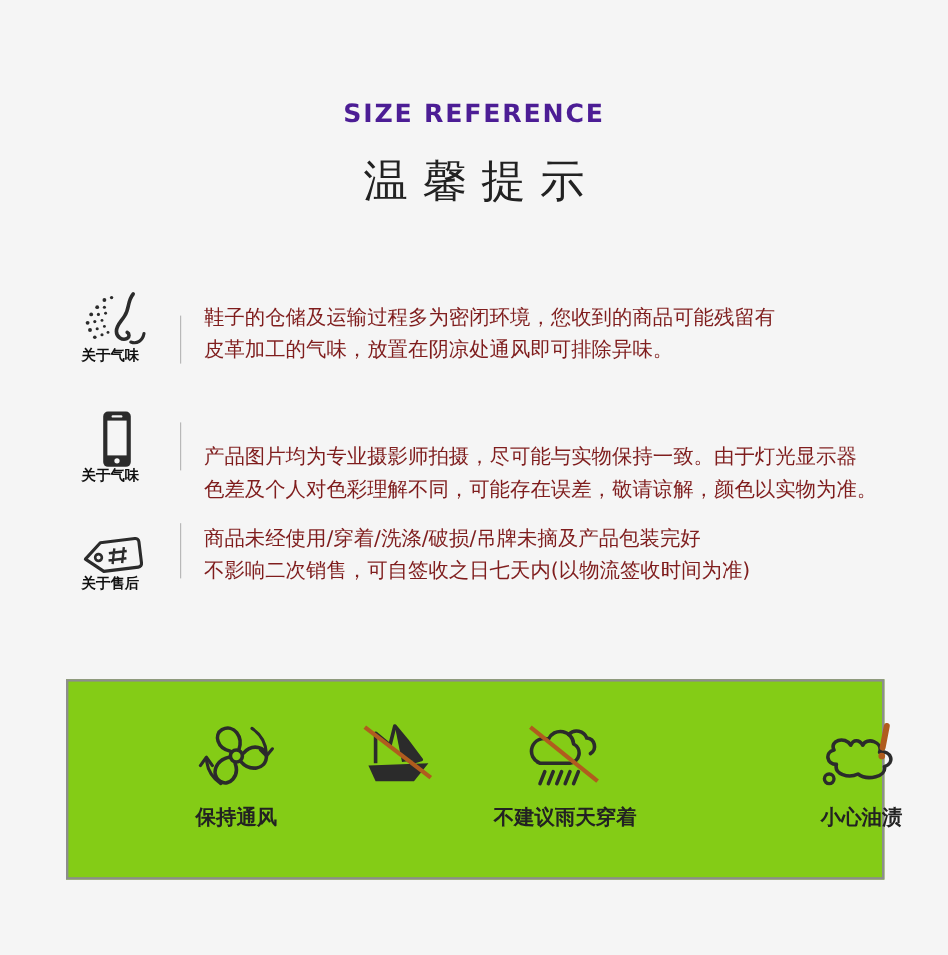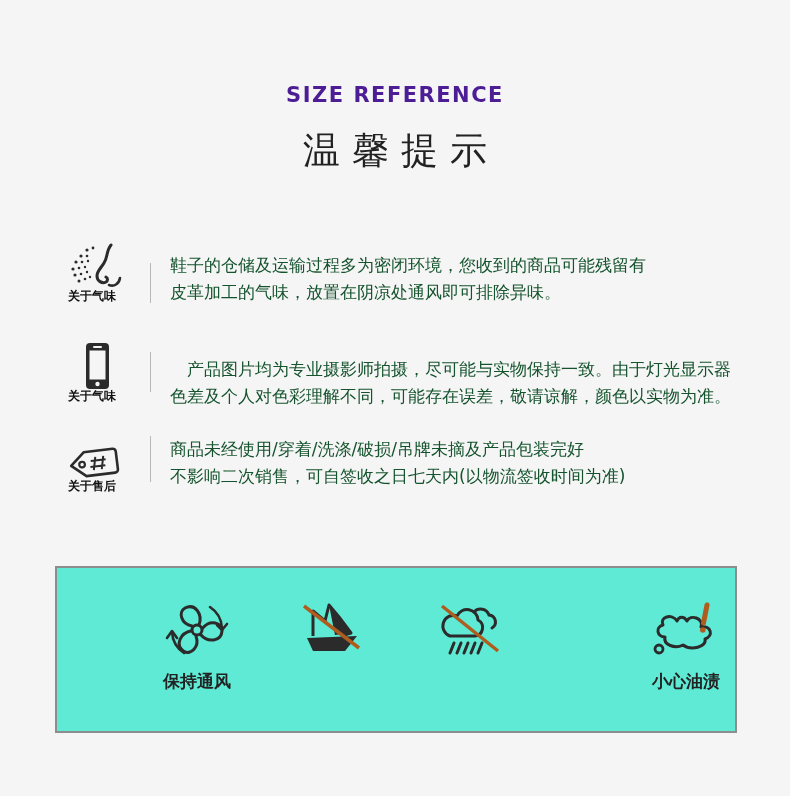--- a/index.html
+++ b/index.html
@@ -8,28 +8,28 @@
   .title-en{position:absolute;top:83px;left:0;width:100%;text-align:center;
             font-size:21px;font-weight:bold;letter-spacing:1.5px;color:#4c1d95;}
   .title-zh{position:absolute;top:126px;left:0;width:100%;text-align:center;
             font-size:37px;font-weight:500;letter-spacing:12px;text-indent:12px;color:#222;}
   .tip-row{position:absolute;left:0;width:790px;height:120px;}
   .row1{top:242px;}  .row2{top:342px;}  .row3{top:436px;}
   .tip-iconbox{position:absolute;left:40px;width:110px;display:flex;justify-content:center;}
   .tip-label{position:absolute;left:32px;width:120px;text-align:center;
              font-size:12px;font-weight:bold;color:#111;white-space:nowrap;}
   .tip-divider{position:absolute;left:150px;width:1px;background:#b8b8b8;}
-  .tip-text{position:absolute;left:170px;font-size:17px;color:#14532d;line-height:27px;white-space:nowrap;}
+  .tip-text{position:absolute;left:170px;font-size:17px;color:#7f1d1d;line-height:27px;white-space:nowrap;}
   .care-box{position:absolute;left:55px;top:566px;width:682px;height:167px;
-            border:2px solid #8d8d8d;background:#5eead4;box-sizing:border-box;}
+            border:2px solid #8d8d8d;background:#84cc16;box-sizing:border-box;}
   .care-col{position:absolute;top:26px;text-align:center;}
   .care-iconbox{height:72px;display:flex;align-items:center;justify-content:center;}
   .care-label{margin-top:4px;font-size:17px;font-weight:bold;color:#222;white-space:nowrap;}
   .c1{left:83px;width:114px;} .c2{left:208px;width:132px;} .c3{left:343px;width:142px;}
-  .c4{left:493px;width:112px;} .c5{left:570px;width:118px;}
+  .c4{left:493px;width:112px;} .c5{left:602px;width:118px;}
   svg{display:block;}
 </style>
 </head>
 <body>
 
 <div class="page">
 
   <div class="title-en">SIZE REFERENCE</div>
   <div class="title-zh">温馨提示</div>
 
@@ -70,21 +70,21 @@
     <div class="tip-iconbox" style="top:0;">
       <svg width="48" height="48" viewBox="0 0 48 48">
         <rect x="15" y="1" width="23" height="46" rx="4" fill="#2b2b2b"></rect>
         <rect x="18.5" y="8.5" width="16" height="29" fill="#f5f5f5"></rect>
         <rect x="22" y="4" width="9" height="2" rx="1" fill="#f5f5f5"></rect>
         <circle cx="26.5" cy="42" r="2.2" fill="#f5f5f5"></circle>
       </svg>
     </div>
     <div class="tip-label" style="top:46px;">关于气味</div>
     <div class="tip-divider" style="top:10px;height:40px;"></div>
-    <div class="tip-text" style="top:14px;text-align:right;">
+    <div class="tip-text" style="top:26px;">
       <div>产品图片均为专业摄影师拍摄，尽可能与实物保持一致。由于灯光显示器</div>
       <div>色差及个人对色彩理解不同，可能存在误差，敬请谅解，颜色以实物为准。</div>
     </div>
   </div>
 
   <div class="tip-row row3">
     <div class="tip-iconbox" style="top:6px;">
       <svg width="58" height="42" viewBox="0 0 58 42">
         <g transform="rotate(-7 29 21)" stroke="#2b2b2b" fill="none">
           <path d="M5 21 L19 9 H48 a3 3 0 0 1 3 3 v18 a3 3 0 0 1 -3 3 H19 Z" stroke-width="2.6" stroke-linejoin="round"></path>
@@ -134,20 +134,21 @@
 
     <div class="care-col c3">
       <div class="care-iconbox">
         <svg width="72" height="62" viewBox="0 0 72 62">
           <path d="M39 13 a9 9 0 0 1 15 3 a7 7 0 0 1 3 13" fill="none" stroke="#2b2b2b" stroke-width="3" stroke-linecap="round"></path>
           <path d="M15 37 H40 A8.5 8.5 0 0 0 43 21 A11 11 0 0 0 22 17 A9.5 9.5 0 0 0 15 37 Z" fill="none" stroke="#2b2b2b" stroke-width="3" stroke-linejoin="round"></path>
           <path d="M19 44 L15 54 M26 44 L22 54 M33 44 L29 54 M40 44 L36 54 M47 44 L43 54" stroke="#2b2b2b" stroke-width="3" stroke-linecap="round"></path>
           <line x1="7" y1="7" x2="63" y2="52" stroke="#b05c1e" stroke-width="3.5"></line>
         </svg>
       </div>
+      <div class="care-label">不建议雨天穿着</div>
     </div>
 
 
     <div class="care-col c5">
       <div class="care-iconbox">
         <svg width="72" height="58" viewBox="0 0 72 58">
           <path d="M27 20 C22 12 9 16 13 24 C5 26 7 36 15 36 C13 44 25 48 33 44 C41 50 57 46 55 38 C64 35 61 24 51 26 C54 17 40 13 37 20 C34 15 29 15 27 20 Z" fill="none" stroke="#2b2b2b" stroke-width="3" stroke-linejoin="round"></path>
           <circle cx="9" cy="48" r="4" fill="none" stroke="#2b2b2b" stroke-width="2.8"></circle>
           <line x1="57" y1="4" x2="53.5" y2="22" stroke="#b05c1e" stroke-width="5" stroke-linecap="round"></line>
           <circle cx="52.8" cy="29" r="2.8" fill="#b05c1e"></circle>

